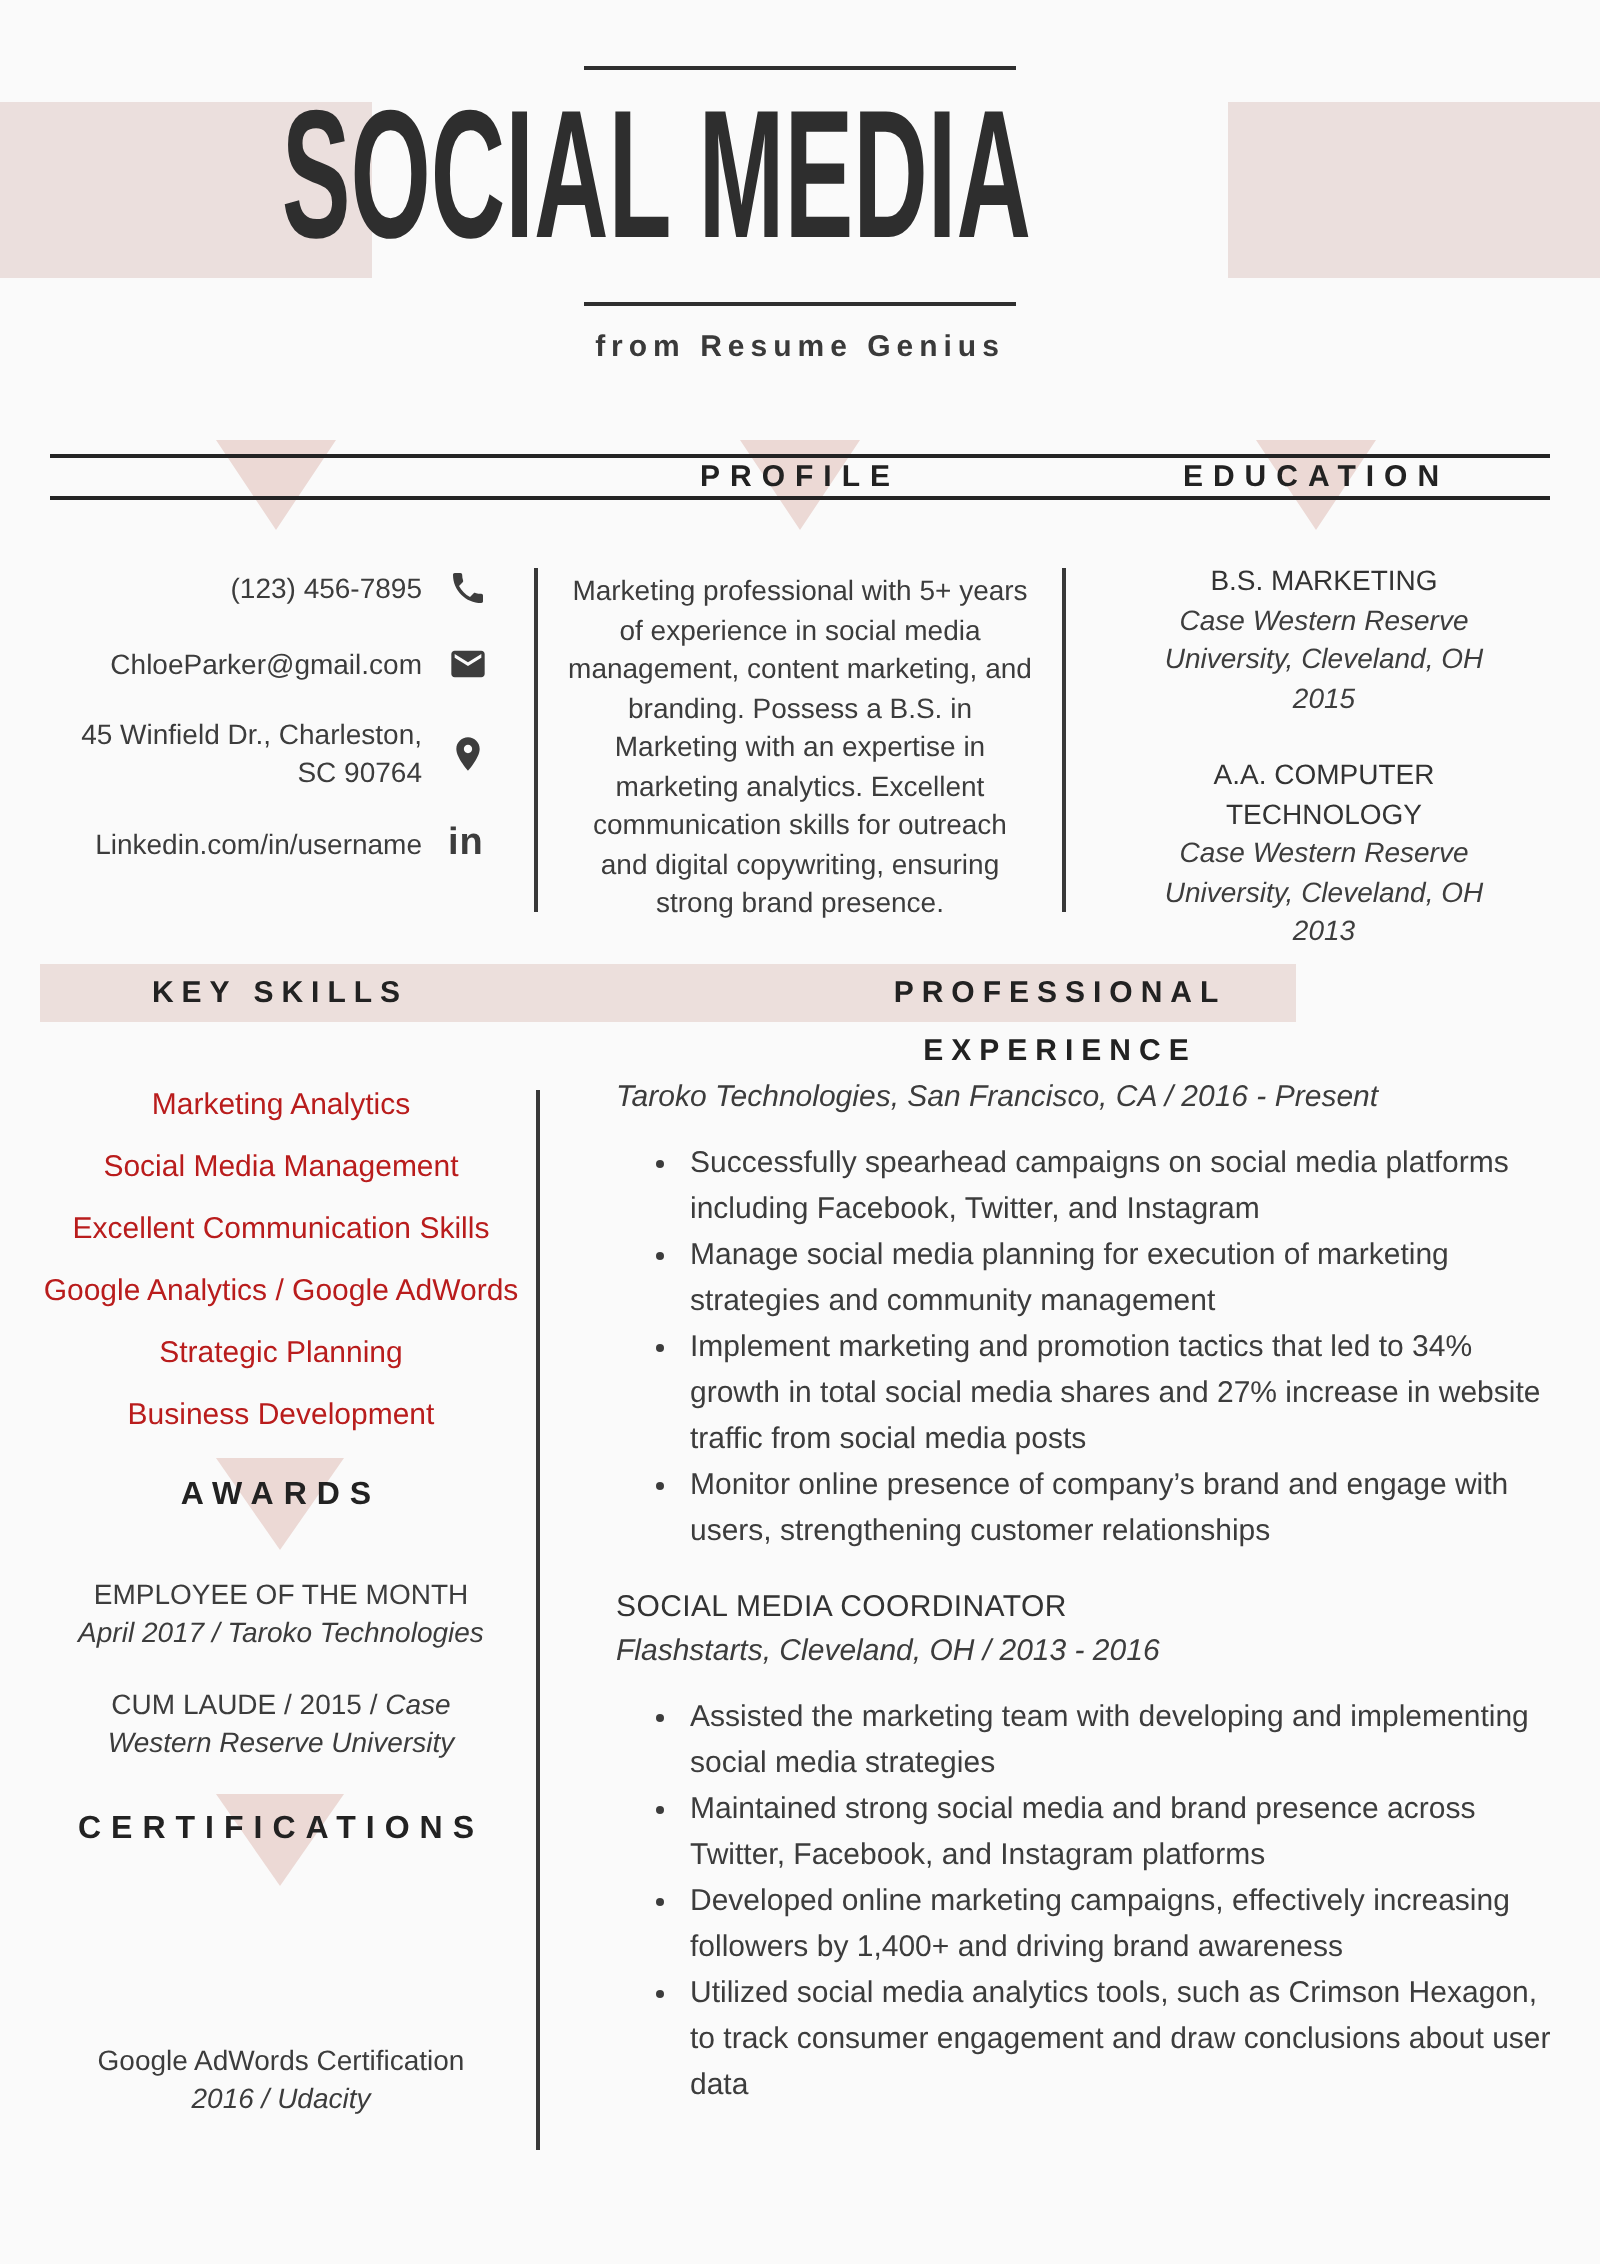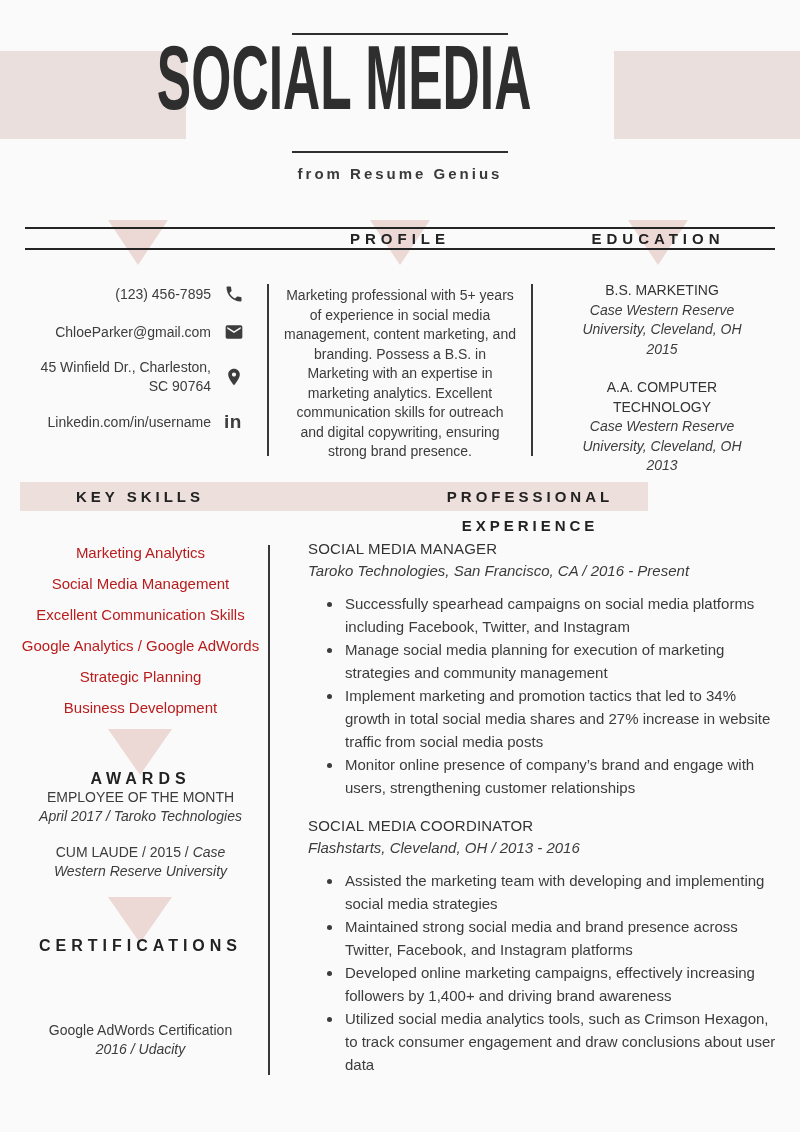--- a/index.html
+++ b/index.html
@@ -8,21 +8,21 @@
     background:#fafafa; overflow:hidden;
     font-family:"Liberation Sans", sans-serif; color:#3d3d3d;
   }
   
   .pink-block { position:absolute; top:51px; width:186px; height:88px; background:#ebdfdd; }
   .pink-block.left { left:0; }
   .pink-block.right { left:614px; }
   .title-rule { position:absolute; left:292px; width:216px; height:2px; background:#2f2f2f; }
   .title-rule.top { top:33px; }
   .title-rule.bottom { top:151px; }
-  .title-wrap { position:absolute; left:0; top:34px; width:656px; text-align:right; }
+  .title-wrap { position:absolute; left:0; top:45px; width:656px; text-align:center; }
   .title-text {
     display:inline-block; font-size:86px; line-height:1; font-weight:700; color:#2e2e2e;
     transform:scale(0.60,1.06); transform-origin:center; white-space:nowrap;
   }
   .subtitle {
     position:absolute; left:0; top:165px; width:800px; text-align:center;
     font-size:15px; font-weight:700; letter-spacing:3px; color:#3a3a3a;
   }
   
   .band-rule { position:absolute; left:25px; width:750px; height:2px; background:#242424; z-index:2; }
@@ -78,21 +78,21 @@
   .skills-list { position:absolute; left:0; top:543px; width:281px; text-align:center; font-size:15px; color:#b91c1c; }
   .skill-item { line-height:19px; margin-bottom:12px; }
 
   .side-tri { position:absolute; width:0; height:0; z-index:1;
     border-left:32px solid transparent; border-right:32px solid transparent;
     border-top:46px solid #ecd9d5; }
   .side-tri.t-awards { left:108px; top:729px; }
   .side-tri.t-certs { left:108px; top:897px; }
   .side-heading {
     position:absolute; left:0; width:281px; text-align:center; z-index:2;
-    font-size:16px; font-weight:700; letter-spacing:5px; color:#222;margin-top:31px;
+    font-size:16px; font-weight:700; letter-spacing:5px; color:#222;
   }
   .side-heading.h-awards { top:739px; }
   .side-heading.h-certs { top:906px; }
   .side-item { position:absolute; left:0; width:281px; text-align:center; font-size:14px; line-height:19px; color:#3c3c3c; }
   .side-item .it { font-style:italic; }
   .side-item.award-1 { top:788px; }
   .side-item.award-2 { top:843px; }
   .side-item.cert-1 { top:961px; }
   .side-item.cert-2 { top:1021px; }
 
@@ -208,21 +208,20 @@
   <div class="side-heading h-certs">CERTIFICATIONS</div>
   <div class="side-item cert-2">
     <div>Google AdWords Certification</div>
     <div class="it">2016 / Udacity</div>
   </div>
 
   <div class="vdiv d3"></div>
 
   <div class="exp-col">
     <div class="job">
-      <div class="job-title">SOCIAL MEDIA MANAGER</div>
       <div class="job-meta">Taroko Technologies, San Francisco, CA  / 2016 - Present</div>
       <ul class="job-bullets">
         <li>Successfully spearhead campaigns on social media platforms including Facebook, Twitter, and Instagram</li>
         <li>Manage social media planning for execution of marketing strategies and community management</li>
         <li>Implement marketing and promotion tactics that led to 34% growth in total social media shares and 27% increase in website traffic from social media posts</li>
         <li>Monitor online presence of company’s brand and engage with users, strengthening customer relationships</li>
       </ul>
     </div>
     <div class="job">
       <div class="job-title">SOCIAL MEDIA COORDINATOR</div>

